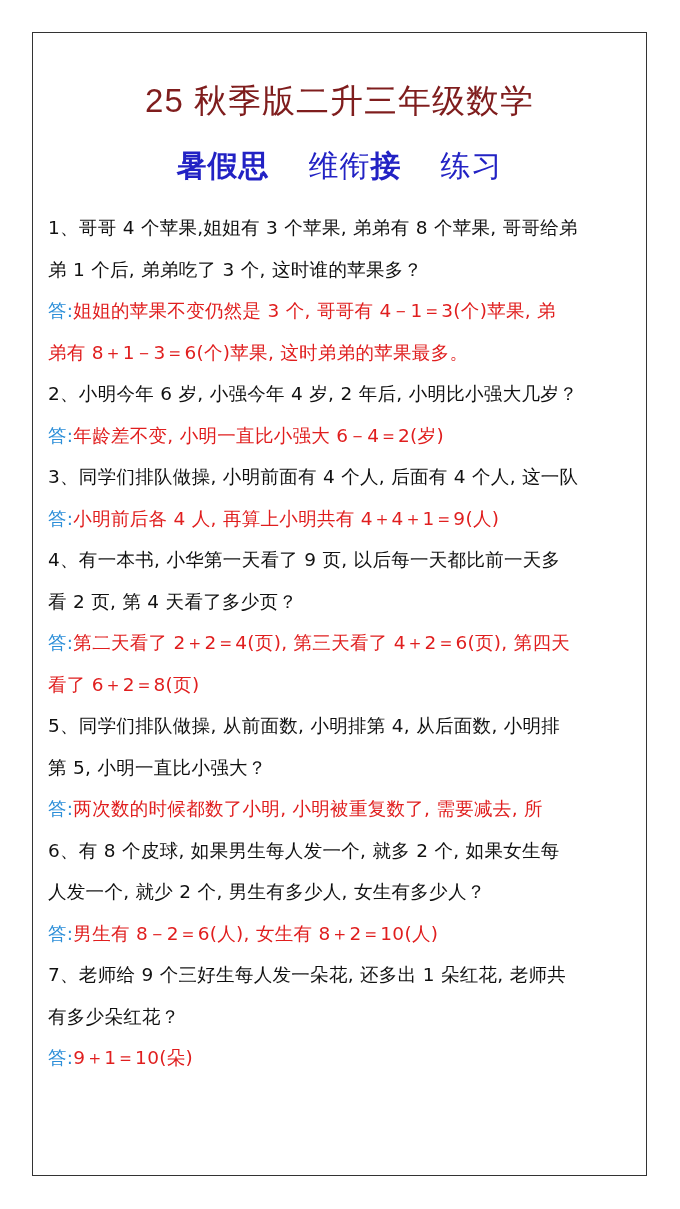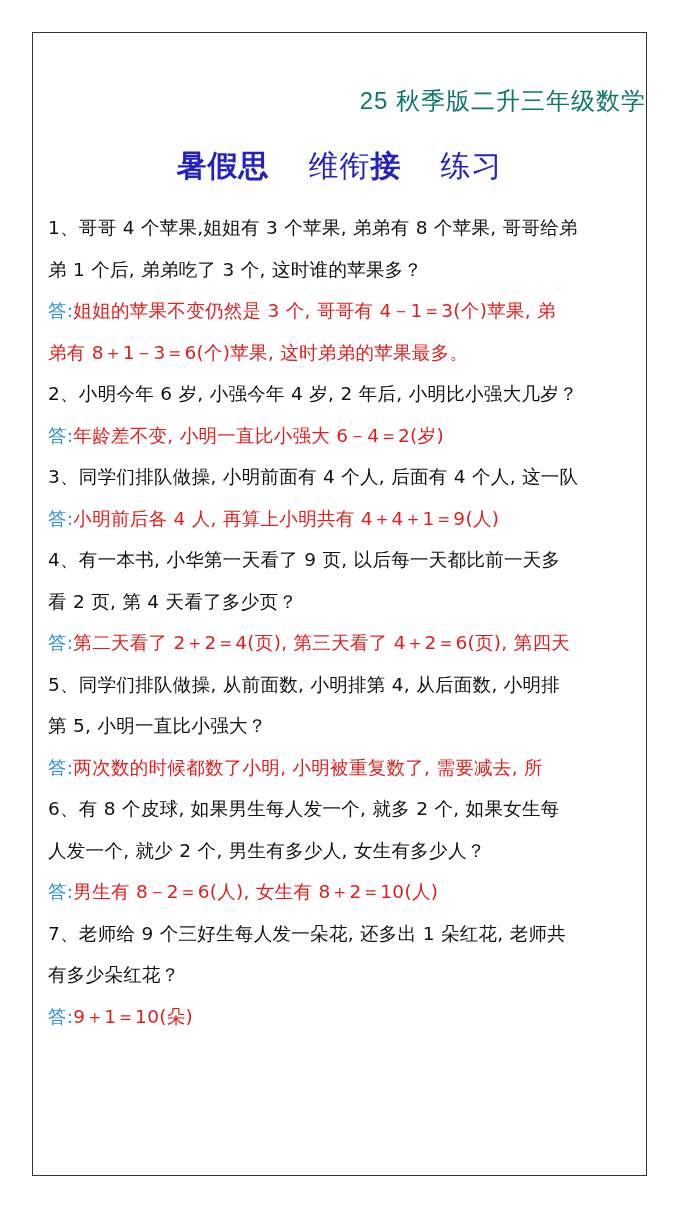--- a/index.html
+++ b/index.html
@@ -22,25 +22,25 @@
       height: 1144px;
       border: 1.5px solid #333333;
       box-sizing: border-box;
       background: #ffffff;
     }
     .title {
       position: absolute;
       left: 0;
       right: 0;
       top: 48px;
-      text-align: right;
+      text-align: center;
       font-family: "Liberation Sans", "DejaVu Sans", sans-serif;
-      font-size: 24px;
+      font-size: 33px;
       line-height: 40px;
-      color: #0f766e;
+      color: #7f1d1d;
       letter-spacing: 1px;
     }
     .subtitle {
       position: absolute;
       left: 0;
       right: 0;
       top: 113px;
       text-align: center;
       font-size: 30px;
       line-height: 40px;
@@ -110,20 +110,21 @@
 
   <div>
     <div class="line">3、同学们排队做操, 小明前面有 4 个人, 后面有 4 个人, 这一队</div>
     <div class="line answer-line"><span class="answer-label">答:</span><span>小明前后各 4 人, 再算上小明共有 4＋4＋1＝9(人)</span></div>
   </div>
 
   <div>
     <div class="line">4、有一本书, 小华第一天看了 9 页, 以后每一天都比前一天多</div>
     <div class="line">看 2 页, 第 4 天看了多少页？</div>
     <div class="line answer-line"><span class="answer-label">答:</span><span>第二天看了 2＋2＝4(页), 第三天看了 4＋2＝6(页), 第四天</span></div>
+    <div class="line answer-line">看了 6＋2＝8(页)</div>
   </div>
 
   <div>
     <div class="line">5、同学们排队做操, 从前面数, 小明排第 4, 从后面数, 小明排</div>
     <div class="line">第 5, 小明一直比小强大？</div>
     <div class="line answer-line"><span class="answer-label">答:</span><span>两次数的时候都数了小明, 小明被重复数了, 需要减去, 所</span></div>
   </div>
 
   <div>
     <div class="line">6、有 8 个皮球, 如果男生每人发一个, 就多 2 个, 如果女生每</div>

